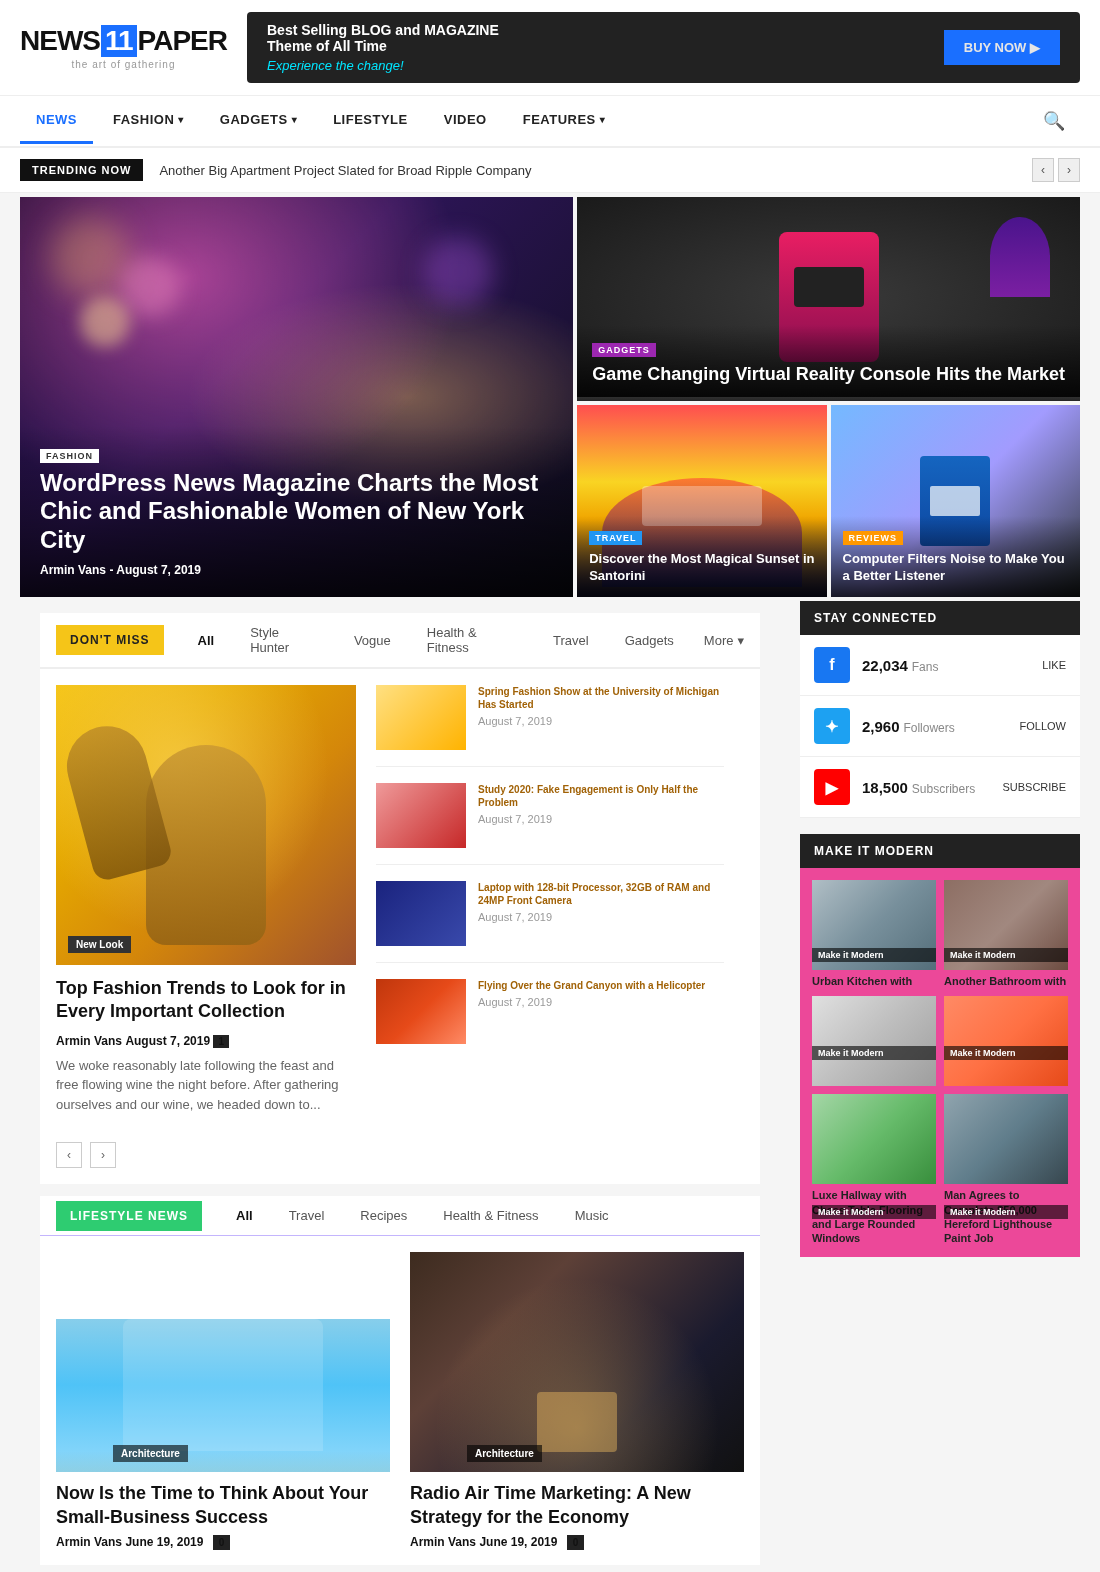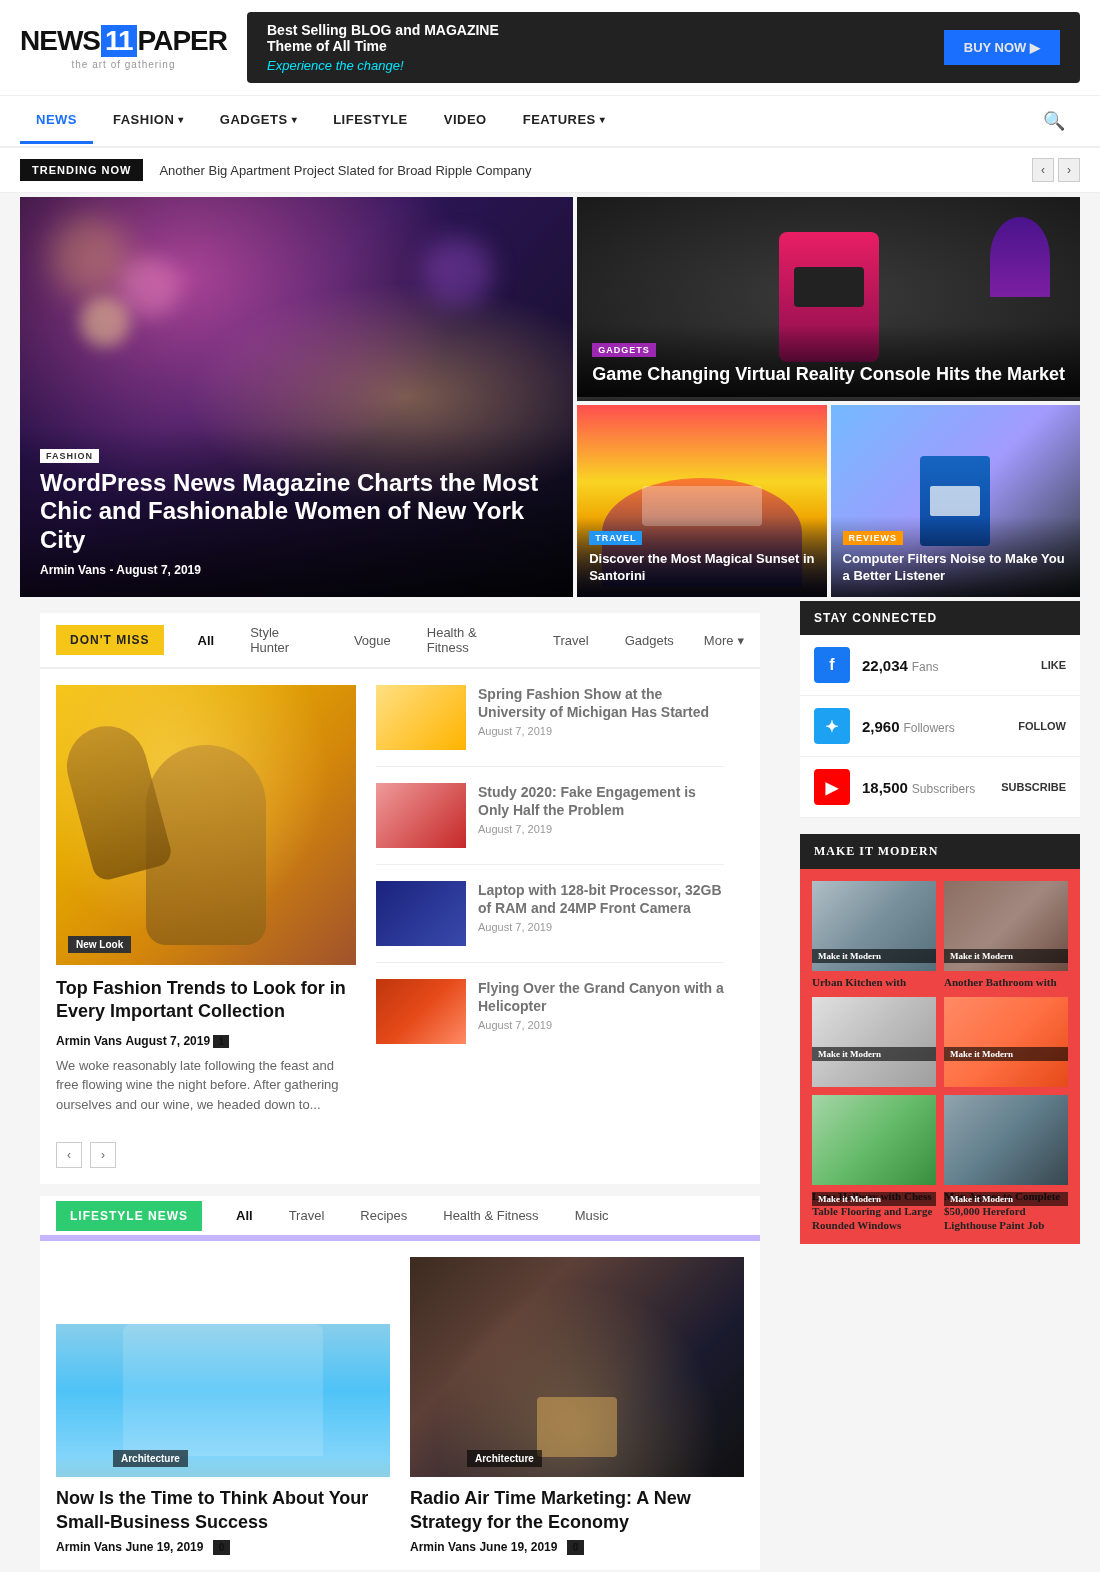--- a/index.html
+++ b/index.html
@@ -76,58 +76,58 @@
     .dm-author span { font-weight: bold; color: #111; }
     .dm-excerpt { font-size: 13px; color: #666; line-height: 1.5; }
     .dm-pagination { display: flex; gap: 8px; margin-top: 16px; }
     .dm-pag-btn { border: 1px solid #ccc; padding: 5px 10px; cursor: pointer; font-size: 12px; color: #666; background: #fff; }
 
     .dm-list { flex: 1; padding: 0 20px; }
     .dm-item { display: flex; gap: 12px; margin-bottom: 16px; padding-bottom: 16px; border-bottom: 1px solid #eee; align-items: flex-start; }
     .dm-item:last-child { border-bottom: none; }
     .dm-thumb { width: 90px; height: 65px; flex-shrink: 0; overflow: hidden; cursor: pointer; }
     .dm-item-info { flex: 1; }
-    .dm-item-title { font-size: 14px; font-weight: bold; color: #737373; line-height: 1.3; margin-bottom: 4px; cursor: pointer; }
+    .dm-item-title { font-size: 10px; font-weight: bold; color: #a16207; line-height: 1.3; margin-bottom: 4px; cursor: pointer; }
     .dm-item-date { font-size: 11px; color: #999; }
 
     
     .main-layout { display: flex; gap: 20px; padding: 0 20px 20px; }
     .main-content { flex: 1; }
     .sidebar { width: 280px; flex-shrink: 0; }
 
     .stay-connected { background: #fff; margin-bottom: 16px; }
     .sc-header { background: #222; color: #fff; padding: 10px 14px; font-size: 12px; font-weight: bold; letter-spacing: 1px; }
     .sc-item { display: flex; align-items: center; padding: 12px 14px; border-bottom: 1px solid #eee; gap: 12px; }
     .sc-icon { width: 36px; height: 36px; border-radius: 4px; display: flex; align-items: center; justify-content: center; color: #fff; font-weight: bold; font-size: 16px; flex-shrink: 0; }
     .fb { background: #1877f2; }
     .tw { background: #1da1f2; }
     .yt { background: #ff0000; }
     .sc-nums { flex: 1; }
     .sc-count { font-weight: bold; font-size: 15px; color: #111; }
     .sc-label { font-size: 12px; color: #888; }
-    .sc-action { font-size: 11px; font-weight: bold; color: #333; cursor: pointer; }
-
-    .make-modern { background: #ef4444; font-family: Liberation Serif, serif; }
+    .sc-action { font-size: 11px; font-weight: normal; color: #333; cursor: pointer; }
+
+    .make-modern { background: #ec4899; }
     .mm-header { background: #222; color: #fff; padding: 10px 14px; font-size: 12px; font-weight: bold; letter-spacing: 1px; }
     .mm-grid { display: grid; grid-template-columns: 1fr 1fr; gap: 8px; padding: 12px; }
     .mm-item { position: relative; cursor: pointer; overflow: hidden; }
     .mm-img { width: 100%; height: 90px; }
     .mm-tag { position: absolute; bottom: 26px; left: 0; right: 0; background: rgba(0,0,0,0.6); color: #fff; font-size: 9px; padding: 2px 6px; font-weight: bold; }
     .mm-item-title { font-size: 11px; color: #222; margin-top: 4px; font-weight: 600; line-height: 1.3; }
 
     .mm-img-1 { background: linear-gradient(135deg, #b0bec5 0%, #78909c 50%, #546e7a 100%); }
     .mm-img-2 { background: linear-gradient(135deg, #8d6e63 0%, #a1887f 50%, #6d4c41 100%); }
     .mm-img-3 { background: linear-gradient(135deg, #e0e0e0 0%, #bdbdbd 50%, #9e9e9e 100%); }
     .mm-img-4 { background: linear-gradient(135deg, #ff8a65 0%, #ff7043 50%, #e64a19 100%); }
     .mm-img-5 { background: linear-gradient(135deg, #a5d6a7 0%, #66bb6a 50%, #388e3c 100%); }
     .mm-img-6 { background: linear-gradient(135deg, #90a4ae 0%, #607d8b 50%, #37474f 100%); }
 
     
     .lifestyle-section { background: #fff; margin: 0 20px 20px; }
-    .ls-header { display: flex; align-items: center; border-bottom: 6px solid #c4b5fd; padding: 0 16px; gap: 16px; }
+    .ls-header { display: flex; align-items: center; border-bottom: 1px solid #c4b5fd; padding: 0 16px; gap: 16px; }
     .ls-grid { display: flex; gap: 20px; padding: 16px; }
     .ls-card { flex: 1; cursor: pointer; }
     .ls-card-img { width: 100%; height: 220px; position: relative; overflow: hidden; }
     .arch-badge { position: absolute; bottom: 10px; left: 10px; background: rgba(0,0,0,0.6); color: #fff; font-size: 10px; padding: 3px 8px; font-weight: bold; margin-left: 47px; }
     .ls-card-title { font-size: 18px; font-weight: 900; color: #111; margin: 10px 0 6px; line-height: 1.3; }
     .ls-card-author { font-size: 12px; color: #888; }
     .ls-card-author span { color: #111; font-weight: bold; }
     .comment-badge { background: #222; color: #fff; font-size: 10px; padding: 2px 6px; margin-left: 6px; }
 
     

